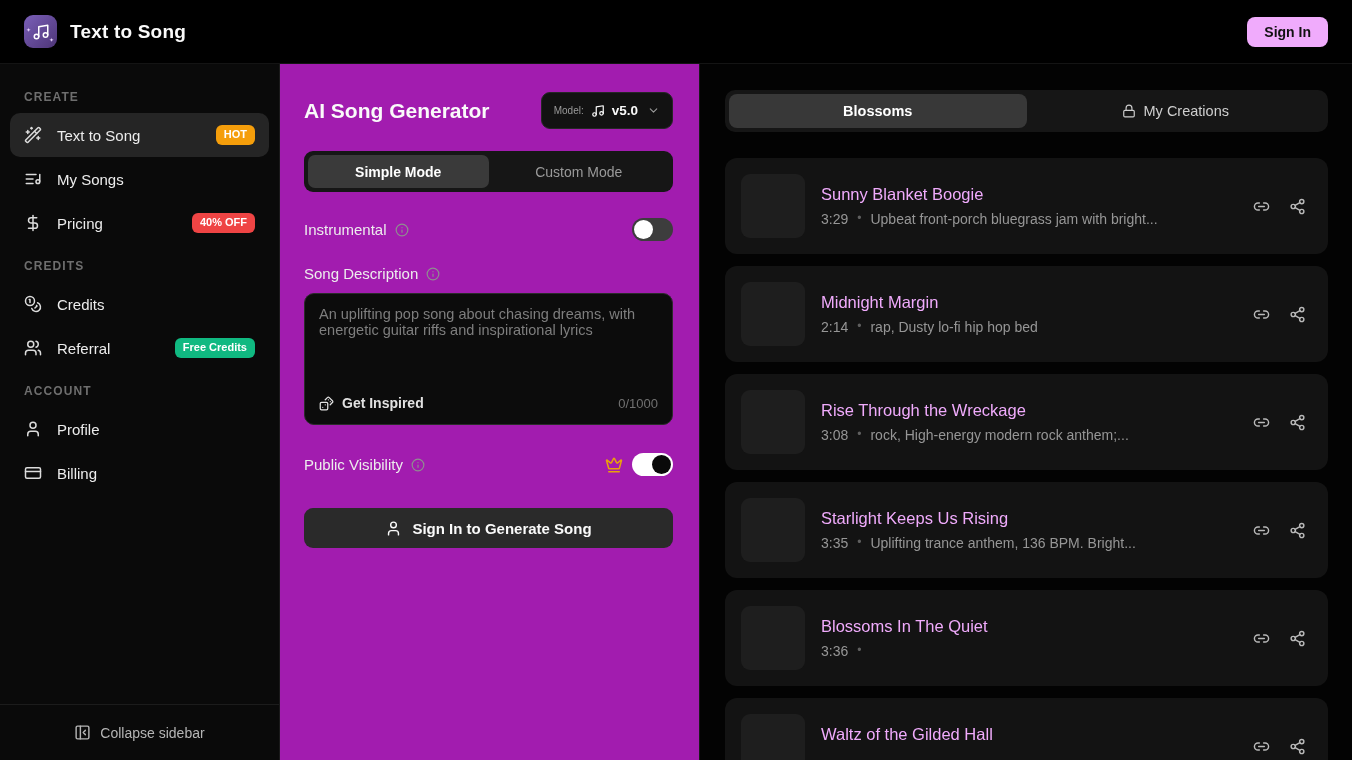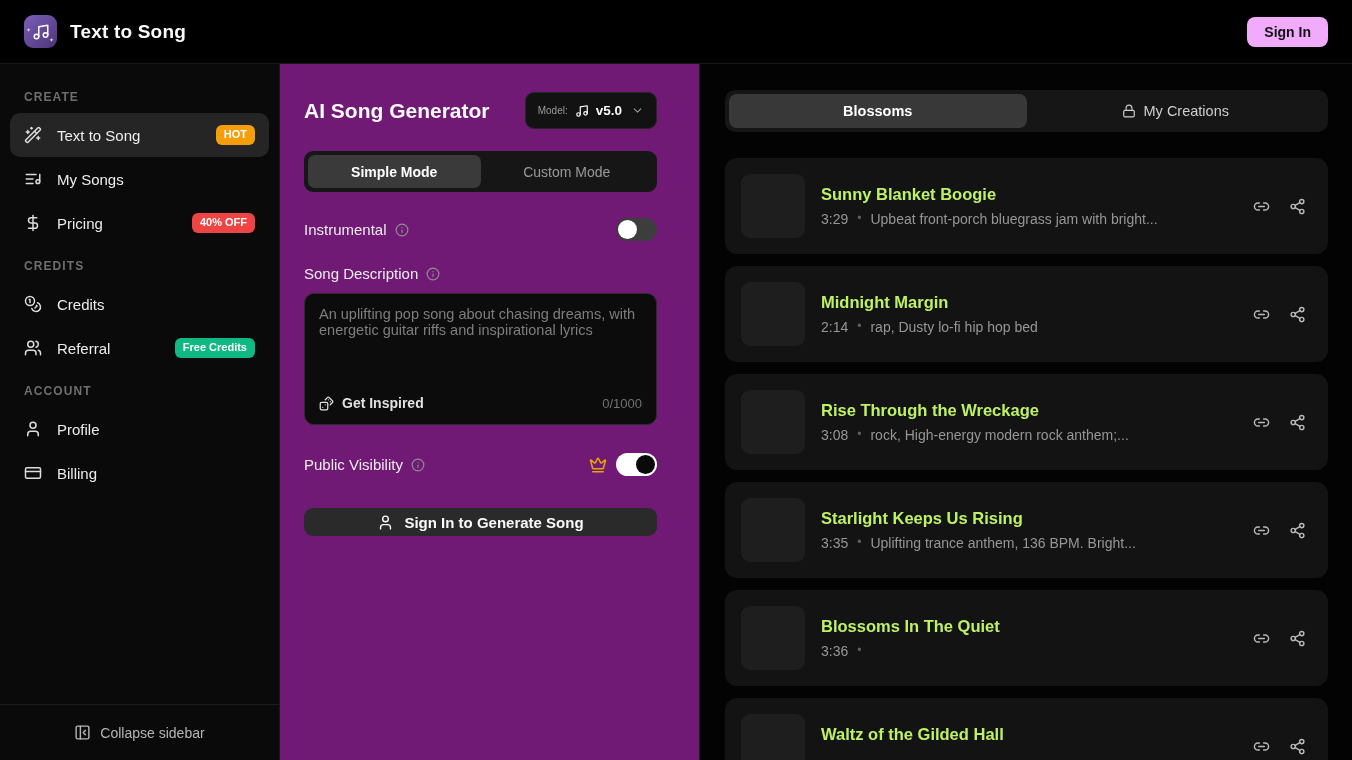--- a/index.html
+++ b/index.html
@@ -38,22 +38,22 @@
   .side-item.active { background:#252525; }
   .side-item .s-icon { font-size:18px; color:#dcdcdc; }
   .side-item-label { margin-left:15px; font-size:15px; font-weight:500; }
   .side-item .badge { margin-left:auto; font-size:11px; font-weight:700; color:#fff;
     padding:3px 8px; border-radius:6px; line-height:1.2; }
   .side-footer { border-top:1px solid #1c1c1c; height:56px; display:flex; align-items:center;
     justify-content:center; gap:9px; color:#b5b5b5; font-size:14px; cursor:pointer; }
   .side-footer .icon { font-size:17px; }
 
   
-  .generator { width:420px; background:#701a75; border-right:1px solid #1a1a1a;
-    padding:28px 42px 0 24px; }
+  .generator { width:420px; background:#a21caf; border-right:1px solid #1a1a1a;
+    padding:28px 26px 0 24px; }
   .gen-header { display:flex; align-items:center; justify-content:space-between; margin-bottom:22px; }
   .gen-title { font-size:21px; font-weight:700; color:#fafafa; }
   .model-select { display:flex; align-items:center; gap:7px; background:#121212;
     border:1px solid #262626; border-radius:9px; height:37px; padding:0 12px; cursor:pointer; }
   .model-label { font-size:10px; color:#9b9b9b; }
   .model-select .icon { font-size:14px; color:#fff; }
   .model-value { font-size:13.5px; font-weight:600; color:#fafafa; }
   .model-select .chev { font-size:13px; color:#9b9b9b; margin-left:2px; }
 
   .mode-tabs { display:flex; background:#161616; border-radius:9px; padding:4px; margin-bottom:26px; }
@@ -82,39 +82,39 @@
     padding:12px 14px 0; font-family:"Liberation Sans",sans-serif; font-size:14.5px; color:#e5e5e5; }
   .desc-box textarea::placeholder { color:#7e7e7e; }
   .desc-footer { display:flex; align-items:center; padding:10px 14px 13px; }
   .inspire-btn { display:flex; align-items:center; gap:8px; color:#e2e2e2; font-size:14px;
     font-weight:600; cursor:pointer; background:none; border:none; font-family:inherit; }
   .inspire-btn .icon { font-size:15px; }
   .char-count { margin-left:auto; font-size:13px; color:#717171; }
 
   .visibility-row { margin-bottom:32px; }
 
-  .generate-btn { width:100%; height:28px; background:#2a2a2a; border:none; border-radius:9px;
+  .generate-btn { width:100%; height:40px; background:#2a2a2a; border:none; border-radius:9px;
     display:flex; align-items:center; justify-content:center; gap:10px; color:#fafafa;
     font-size:15px; font-weight:600; font-family:inherit; cursor:pointer; }
   .generate-btn .icon { font-size:17px; }
 
   
   .showcase { flex:1; background:#030303; padding:26px 24px 0 25px; overflow:hidden; }
   .show-tabs { display:flex; background:#161616; border-radius:10px; padding:4px; margin-bottom:26px; }
   .show-tab { flex:1; height:34px; display:flex; align-items:center; justify-content:center;
     gap:8px; font-size:14.5px; color:#cfcfcf; border-radius:8px; cursor:pointer; }
   .show-tab.active { background:#383838; color:#fff; font-weight:600; }
   .show-tab .icon { font-size:14px; }
 
   .song-list { display:flex; flex-direction:column; gap:12px; }
   .song-card { background:#131313; border-radius:12px; height:96px; display:flex;
     align-items:center; padding:0 22px 0 16px; cursor:pointer; }
   .thumb { width:64px; height:64px; border-radius:9px; background:#1e1e1e; flex:none; }
   .song-info { margin-left:16px; min-width:0; flex:1; }
-  .song-title { font-size:16.5px; font-weight:700; color:#bef264; margin-bottom:7px;
+  .song-title { font-size:16.5px; font-weight:400; color:#f0abfc; margin-bottom:7px;
     white-space:nowrap; overflow:hidden; text-overflow:ellipsis; }
   .song-meta { display:flex; gap:9px; font-size:14px; color:#969696;
     min-height:17px; white-space:nowrap; }
   .song-meta .dot { color:#5f5f5f; font-size:12px; }
   .song-actions { display:flex; align-items:center; gap:19px; margin-left:18px; color:#b9b9b9; }
   .song-actions .icon { font-size:17px; cursor:pointer; }
 </style>
 </head>
 <body>
 

